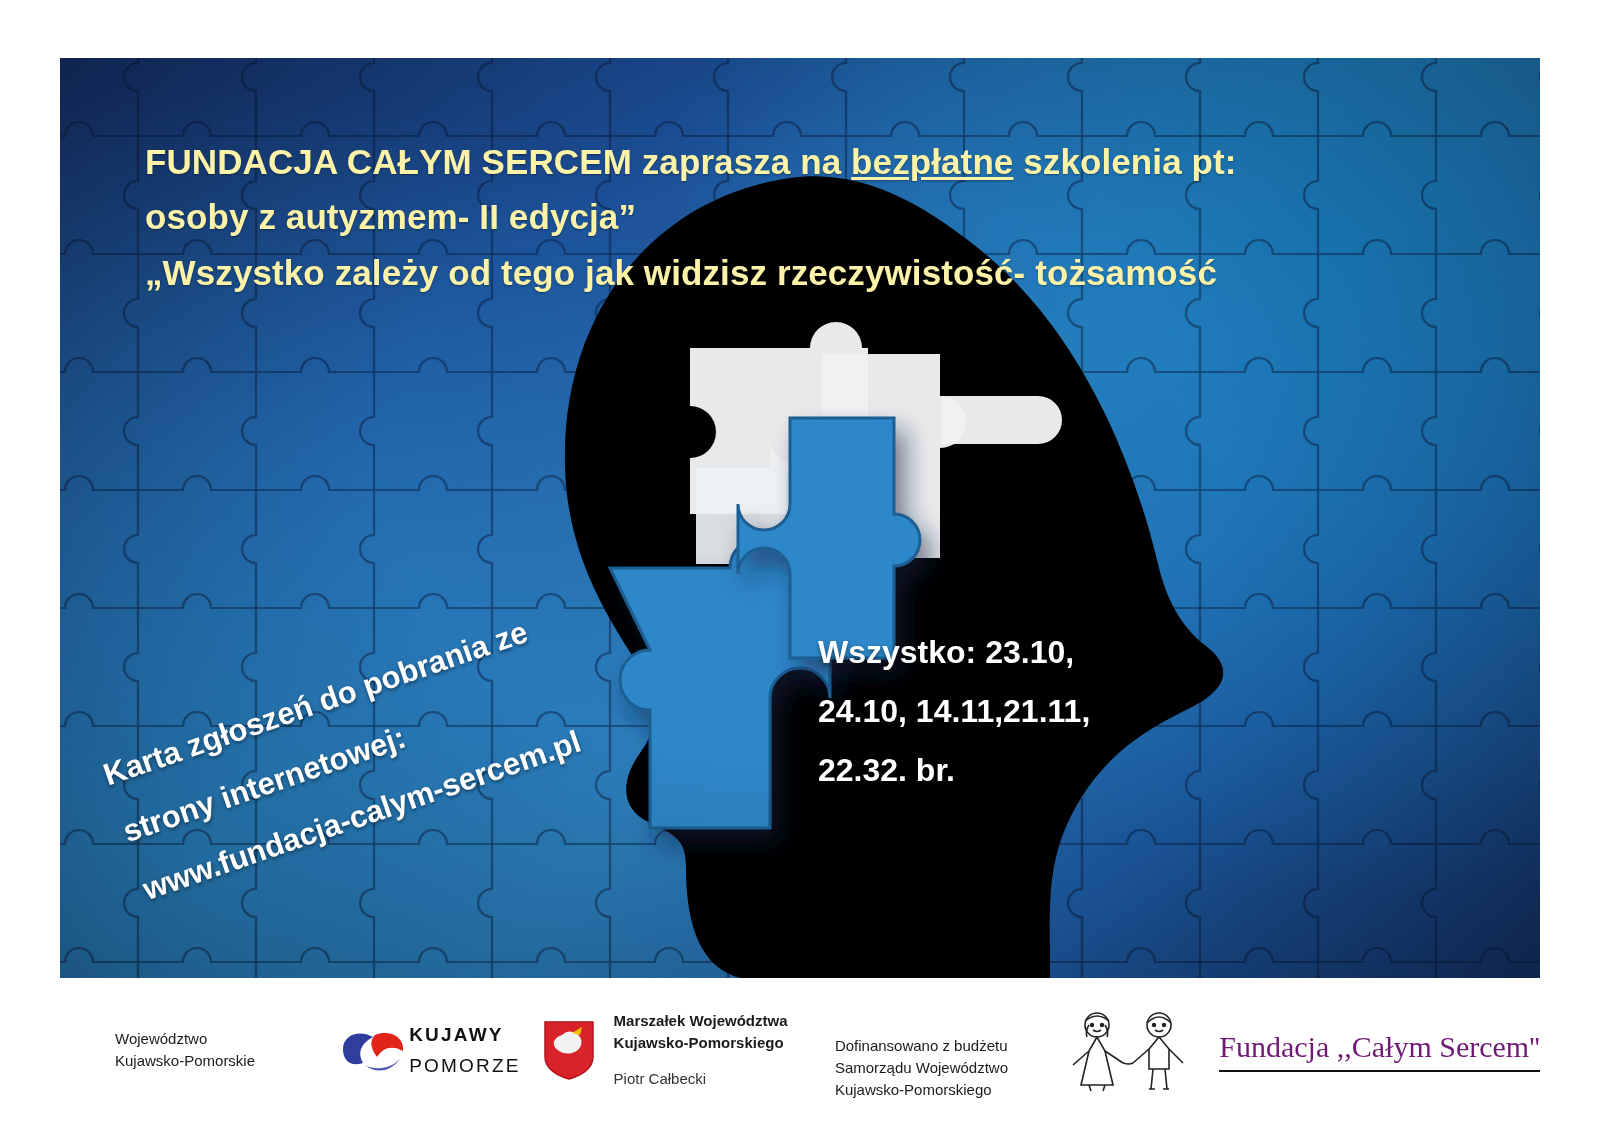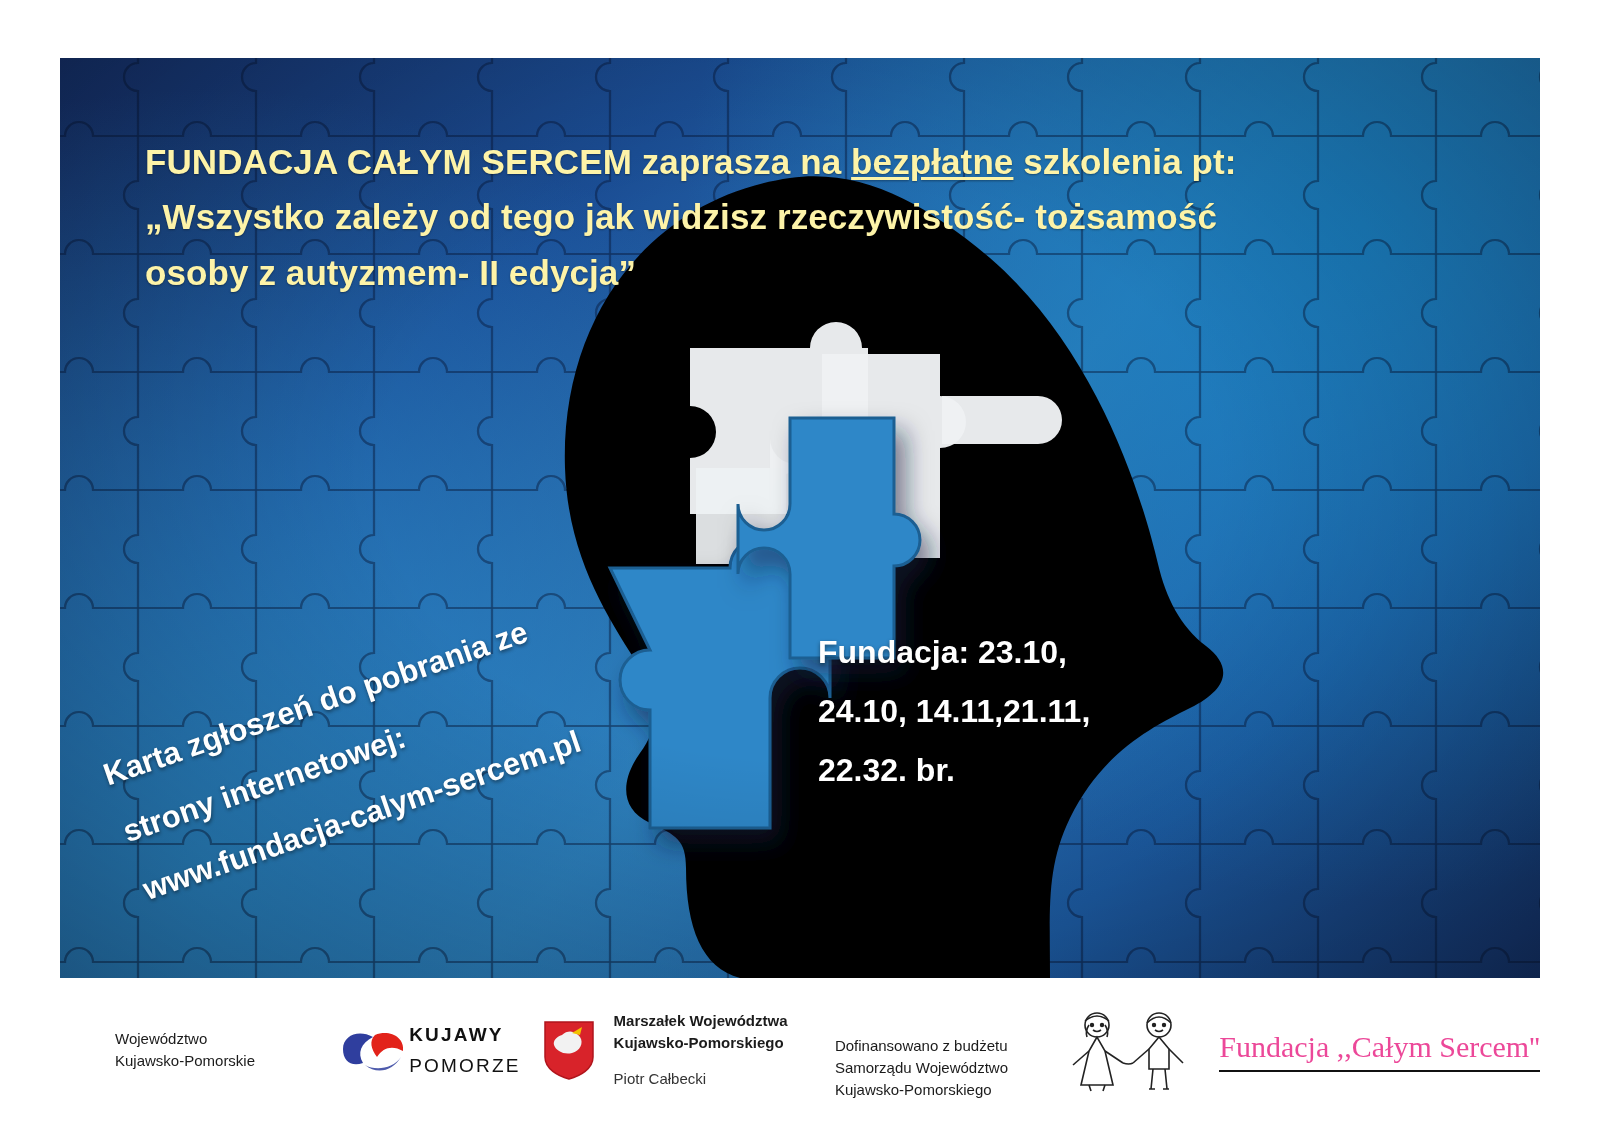--- a/index.html
+++ b/index.html
@@ -136,21 +136,21 @@
   .kujawy-word .l1 { font-size: 19px; font-weight: bold; letter-spacing: 2.2px; color: #111; }
   .kujawy-word .l2 { font-size: 19px; font-weight: normal; letter-spacing: 2.2px; color: #111; margin-top: 10px; }
 
   .crest { width: 54px; height: 62px; }
 
   .kids { width: 138px; height: 86px; }
 
   .foundation {
     font-family: "Liberation Serif", serif;
     font-size: 30px;
-    color: #ec4899;
+    color: #701a75;
     white-space: nowrap;
     padding-bottom: 4px;
     border-bottom: 2px solid #111;
     line-height: 1.25;
   }
 </style>
 </head>
 <body>
 
 <div class="poster">
@@ -360,26 +360,26 @@
         </g>
       </svg>
     </div>
 
     <div class="vignette"></div>
 
     <div class="headline">
       <div>
         <span>FUNDACJA CAŁYM SERCEM zaprasza na </span><u>bezpłatne</u><span> szkolenia pt:</span>
       </div>
+      <div>osoby z autyzmem- II edycja”</div>
       <div>„Wszystko zależy od tego jak widzisz rzeczywistość- tożsamość</div>
-      <div>osoby z autyzmem- II edycja”</div>
     </div>
 
     <div class="dates">
-      <div>Fundacja: 23.10,</div>
+      <div>Wszystko: 23.10,</div>
       <div>24.10, 14.11,21.11,</div>
       <div>22.32. br.</div>
     </div>
 
     <div class="note">
       <div>Karta zgłoszeń do pobrania ze</div>
       <div>strony internetowej:</div>
       <div>www.fundacja-calym-sercem.pl</div>
     </div>
 

